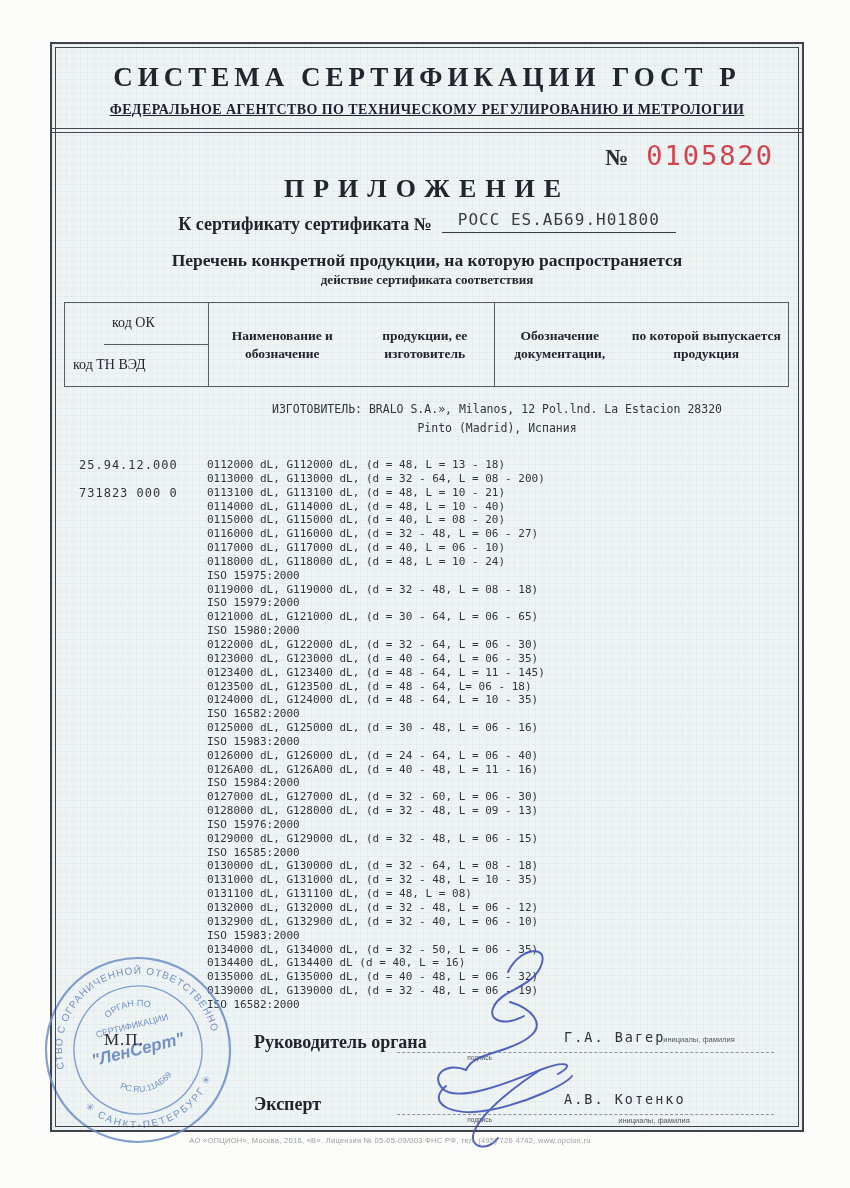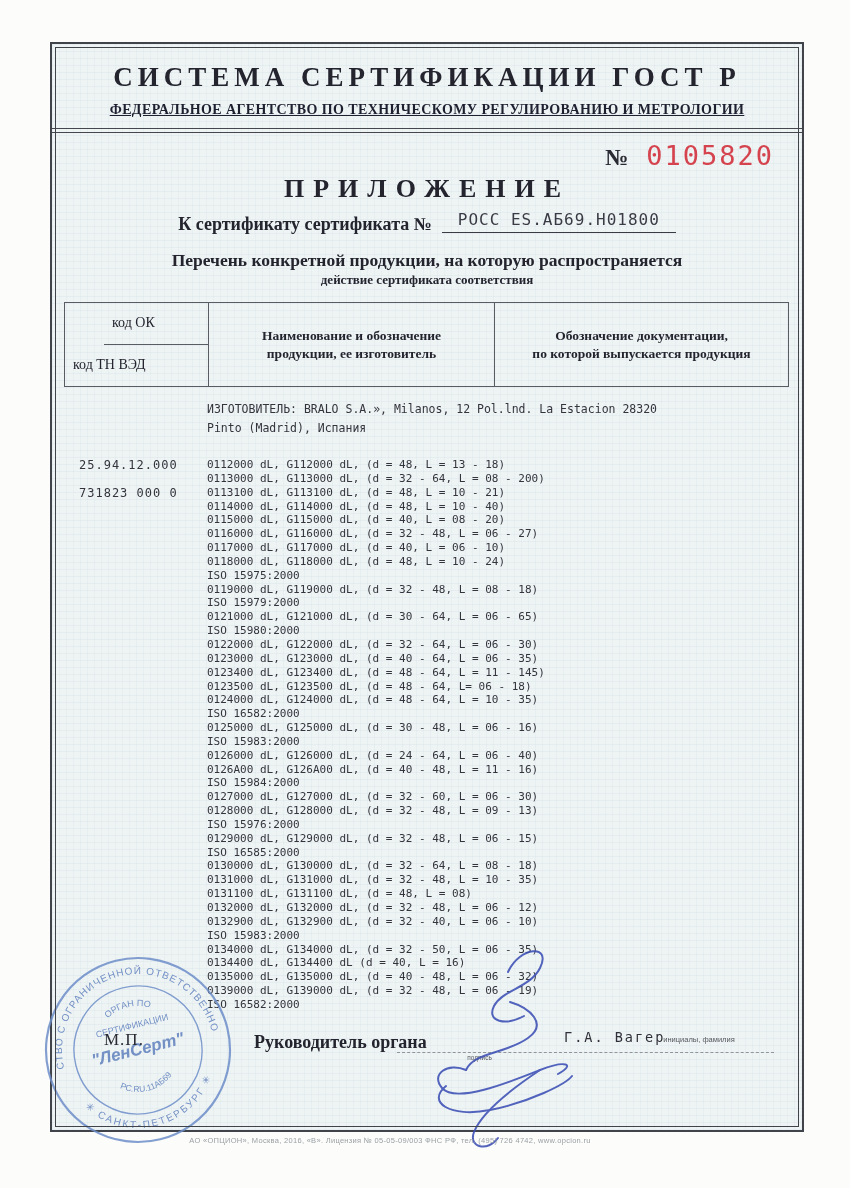--- a/index.html
+++ b/index.html
@@ -38,23 +38,23 @@
   }
   .subtitle1{top:206px;font-size:17.5px;font-weight:bold;}
   .subtitle2{top:228px;font-size:13px;font-weight:bold;}
   .tbl{top:258px;left:12px;right:13px;height:83px;border:1px solid #5a5c64;display:flex;}
   .tbl .c1{width:143px;border-right:1px solid #5a5c64;position:relative;}
   .tbl .c1 .half{position:absolute;left:0;right:0;height:50%;display:flex;align-items:center;padding-left:8px;box-sizing:border-box;font-size:14px;}
   .tbl .c1 .h1{top:0;border-bottom:1px solid #5a5c64;margin-left:39px;}
   .tbl .c1 .h2{top:50%;}
   .tbl .c2{width:285px;border-right:1px solid #5a5c64;}
   .tbl .c3{flex:1;}
-  .tbl .hcell{display:flex;flex-direction:column;justify-content:center;align-items:center;height:100%;font-size:13.5px;font-weight:bold;line-height:18px;text-align:center;}
+  .tbl .hcell{display:flex;flex-direction:row;justify-content:center;align-items:center;height:100%;font-size:13.5px;font-weight:bold;line-height:18px;text-align:center;}
   .mono{font-family:"DejaVu Sans Mono", monospace;color:#33343c;}
-  .manu{left:155px;top:356px;font-size:11.5px;line-height:19px;width:580px;}
+  .manu{left:155px;top:356px;font-size:11.5px;line-height:19px;width:580px;text-align:center;}
   .code{left:27px;font-size:12px;letter-spacing:1px;}
   .code1{top:414px;}
   .code2{top:442px;}
   .plist{left:155px;top:414px;font-size:11px;line-height:13.85px;white-space:pre;}
   .stamp{left:-14px;top:906px;width:200px;height:200px;transform:rotate(-14deg);opacity:0.85;}
   .mp{left:52px;top:986px;font-size:17px;letter-spacing:1px;color:#2a2b33;}
   .sigrow{left:0;right:0;height:42px;}
   .row1{top:984px;}
   .row2{top:1046px;}
   .role{position:absolute;left:178px;top:4px;font-size:18px;font-weight:bold;white-space:nowrap;margin-left:24px;}
@@ -150,20 +150,29 @@
   <div class="abs sigrow row1">
     <div class="role">Руководитель органа</div>
     <div class="signzone"></div>
     <div class="signlbl">подпись</div>
     <div class="namezone">
       <span class="nm">Г.А. Вагер</span>
       <span class="namelbl-inline">инициалы, фамилия</span>
     </div>
   </div>
 
+  <div class="abs sigrow row2">
+    <div class="role">Эксперт</div>
+    <div class="signzone"></div>
+    <div class="signlbl">подпись</div>
+    <div class="namezone">
+      <span class="nm">А.В. Котенко</span>
+    </div>
+    <div class="namelbl-below">инициалы, фамилия</div>
+  </div>
 
   <svg class="abs sigsvg" viewBox="0 0 235 215">
     <g fill="none" stroke="#3d50b5" stroke-width="2" stroke-linecap="round" opacity="0.88">
       <path d="M118,30 C130,4 162,2 150,26 C140,46 112,48 104,64 C96,80 116,84 134,74"></path>
       <path d="M120,60 C140,66 158,82 138,96 C116,112 84,110 76,128"></path>
       <path d="M76,128 C58,120 40,132 52,146 C66,162 120,140 150,128 C176,118 186,122 168,132"></path>
       <path d="M56,144 C36,160 60,176 100,168 C140,160 176,142 182,134"></path>
       <path d="M150,128 C120,148 92,170 84,190 C78,206 98,210 108,196"></path>
     </g>
   </svg>

